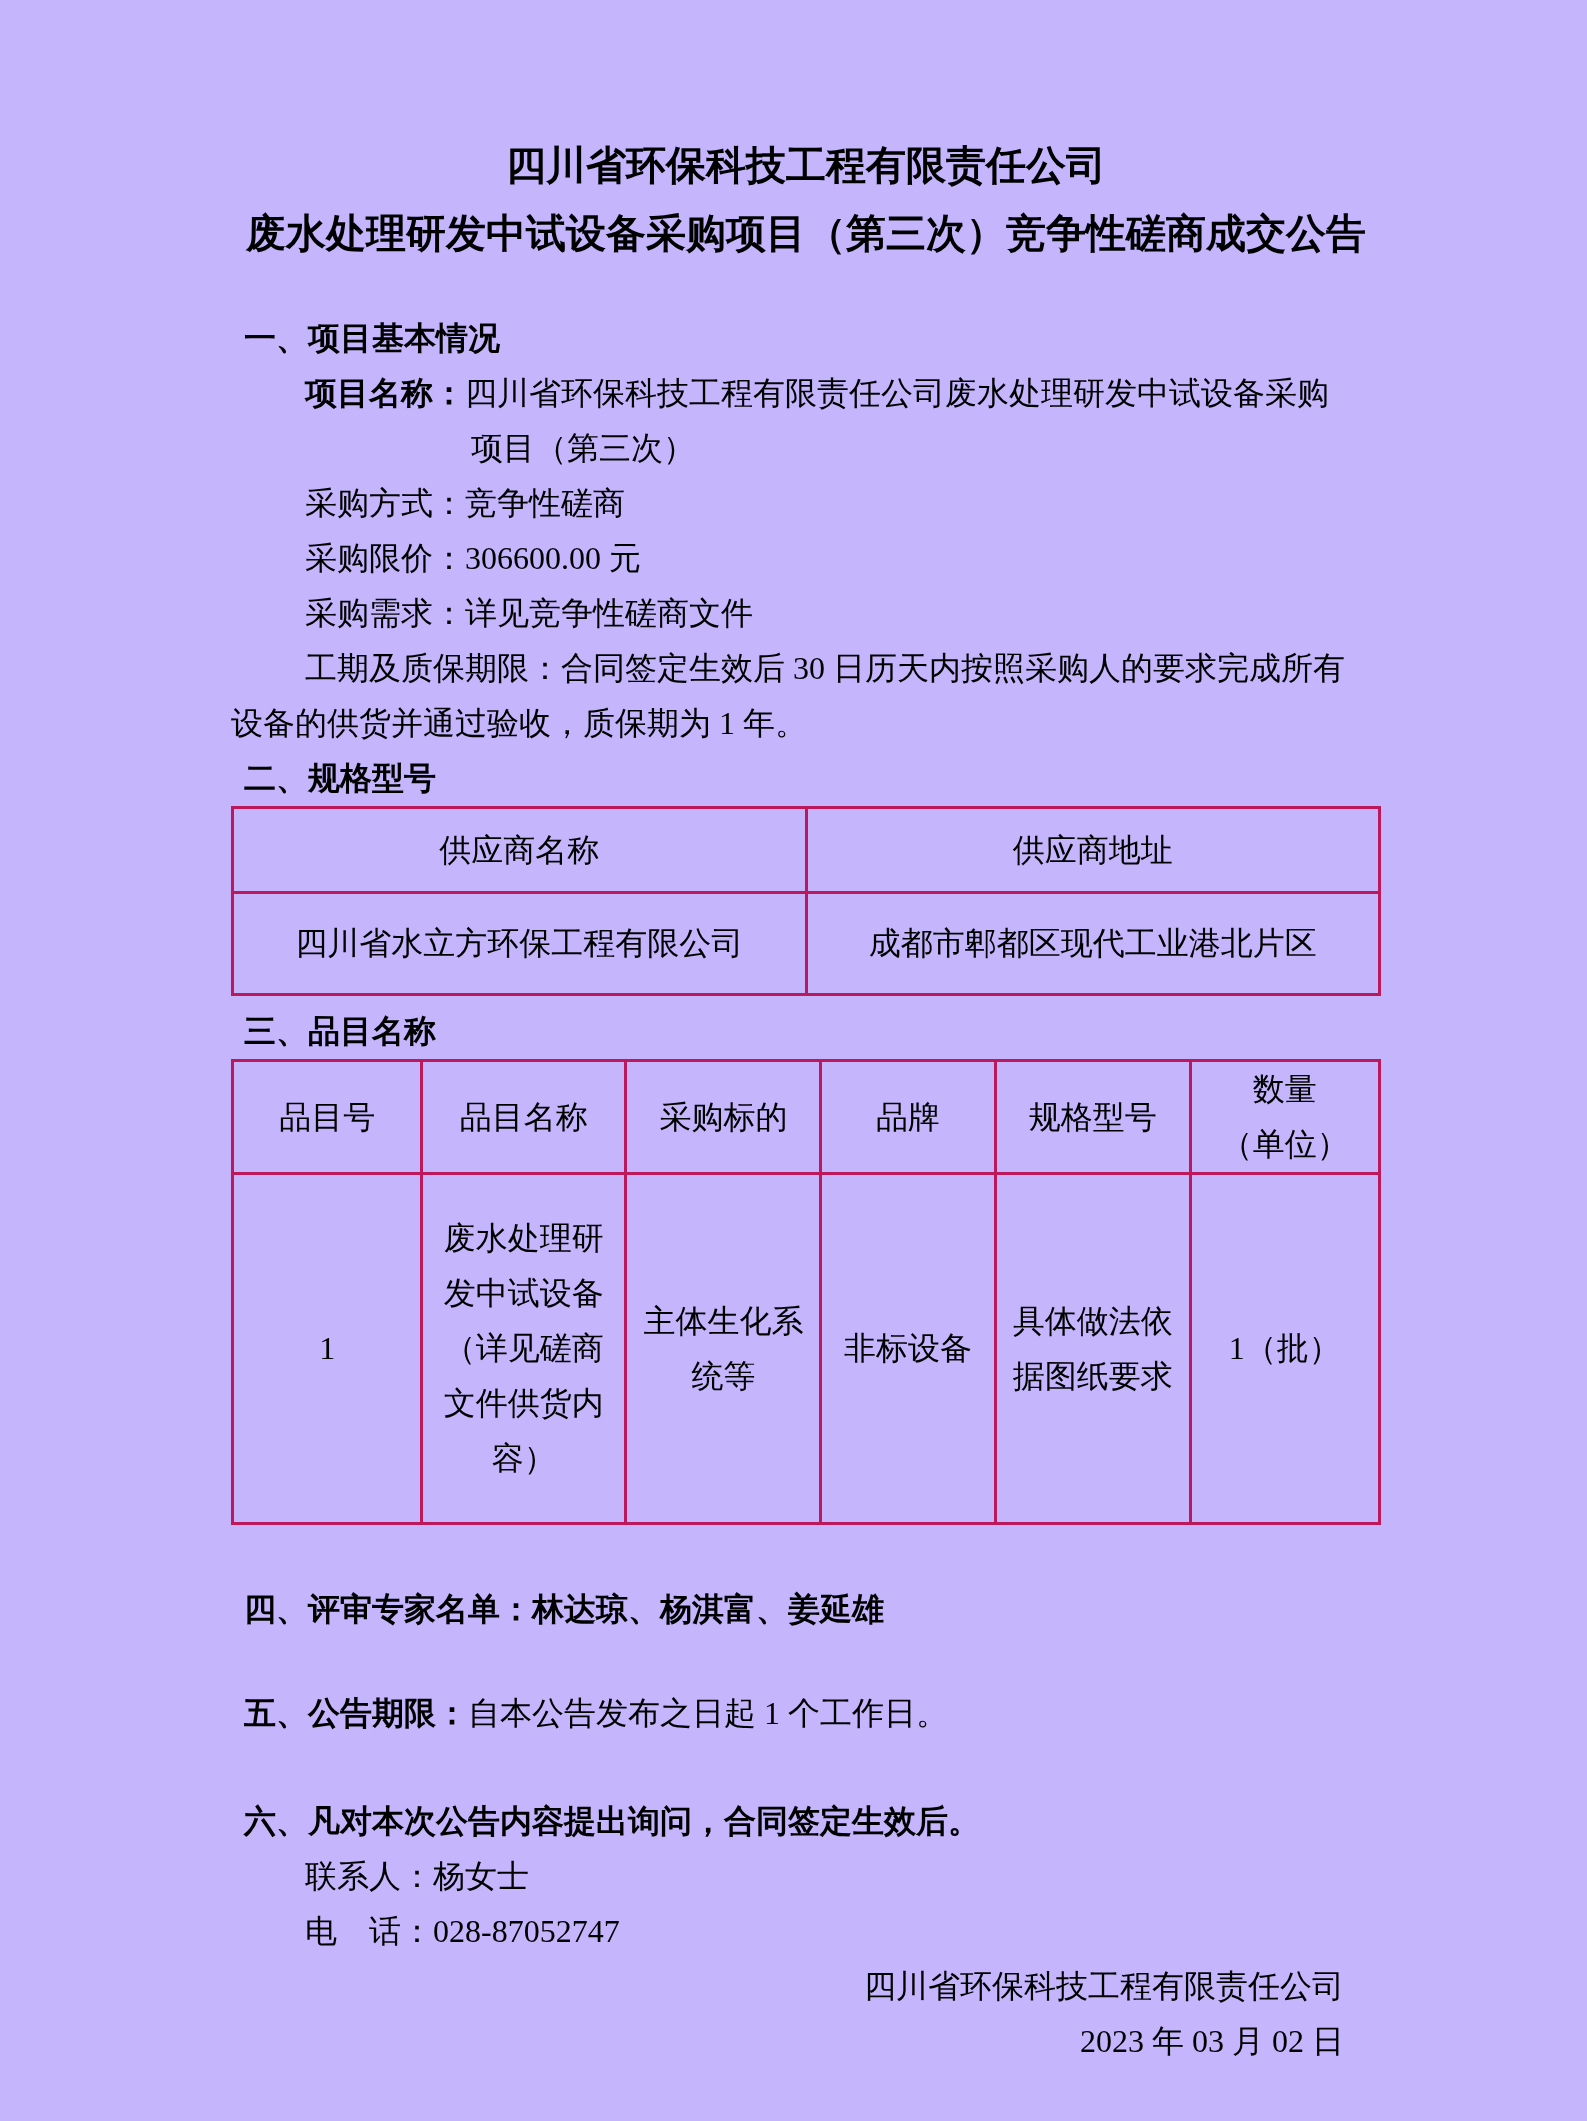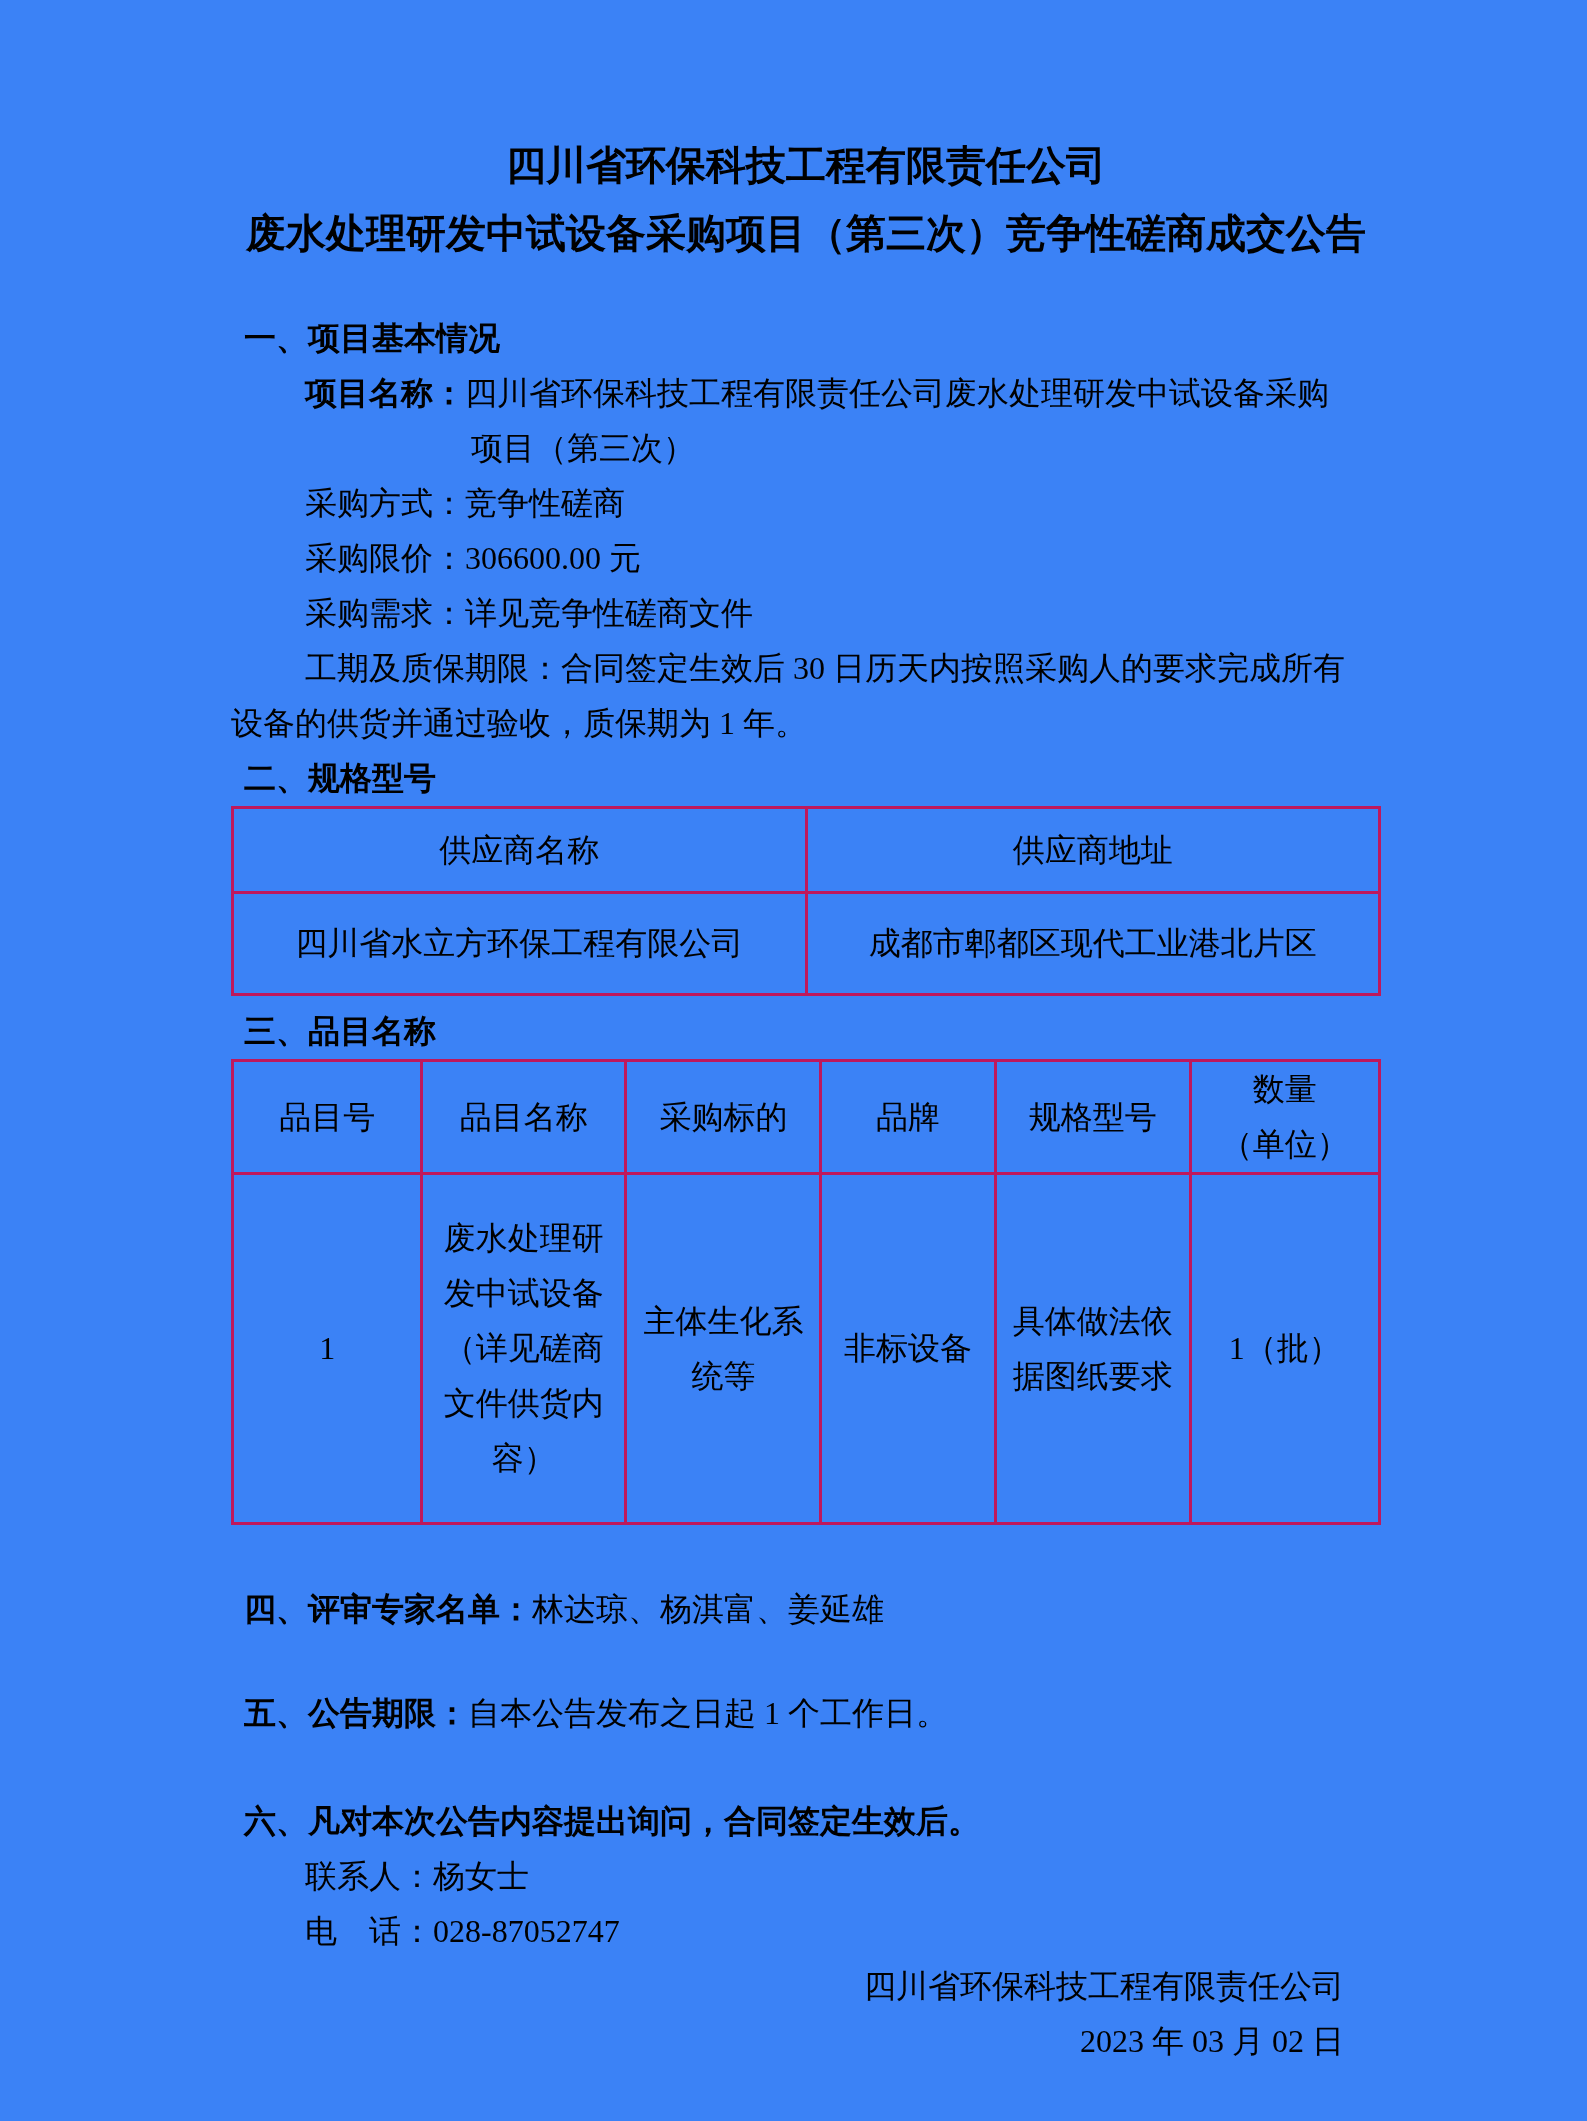--- a/index.html
+++ b/index.html
@@ -1,21 +1,21 @@
 <!DOCTYPE html>
 <html><head>
 <meta charset="utf-8">
 <style>
   * { margin: 0; padding: 0; box-sizing: border-box; }
   html, body { background: #ffffff; }
   .page {
     position: relative;
     width: 1587px;
     height: 2121px;
-    background: #3b82f6;
+    background: #c4b5fd;
     color: #000000;
     font-family: "Liberation Serif", "DejaVu Serif", serif;
     font-size: 32px;
     padding: 132px 206px 18px 231px;
     overflow: hidden;
   }
   .title-block {
     text-align: center;
     font-weight: bold;
     font-size: 40px;
@@ -122,21 +122,21 @@
       <td>1</td>
       <td>废水处理研发中试设备（详见磋商文件供货内容）</td>
       <td>主体生化系统等</td>
       <td>非标设备</td>
       <td>具体做法依据图纸要求</td>
       <td>1（批）</td>
     </tr>
   </tbody>
     </table>
 
-  <div class="line heading sec4"><span class="bold">四、评审专家名单：</span><span style="font-weight:normal">林达琼、杨淇富、姜延雄</span></div>
+  <div class="line heading sec4"><span class="bold">四、评审专家名单：</span><span style="font-weight:bold">林达琼、杨淇富、姜延雄</span></div>
 
   <div class="line heading sec5"><span class="bold">五、公告期限：</span><span style="font-weight:normal">自本公告发布之日起 1 个工作日。</span></div>
 
   <div class="heading sec6">六、凡对本次公告内容提出询问，合同签定生效后。</div>
   <div class="line body-indent">联系人：杨女士</div>
   <div class="line body-indent">电　话：028-87052747</div>
 
   <div class="footer-line">四川省环保科技工程有限责任公司</div>
   <div class="footer-line">2023 年 03 月 02 日</div>
 

